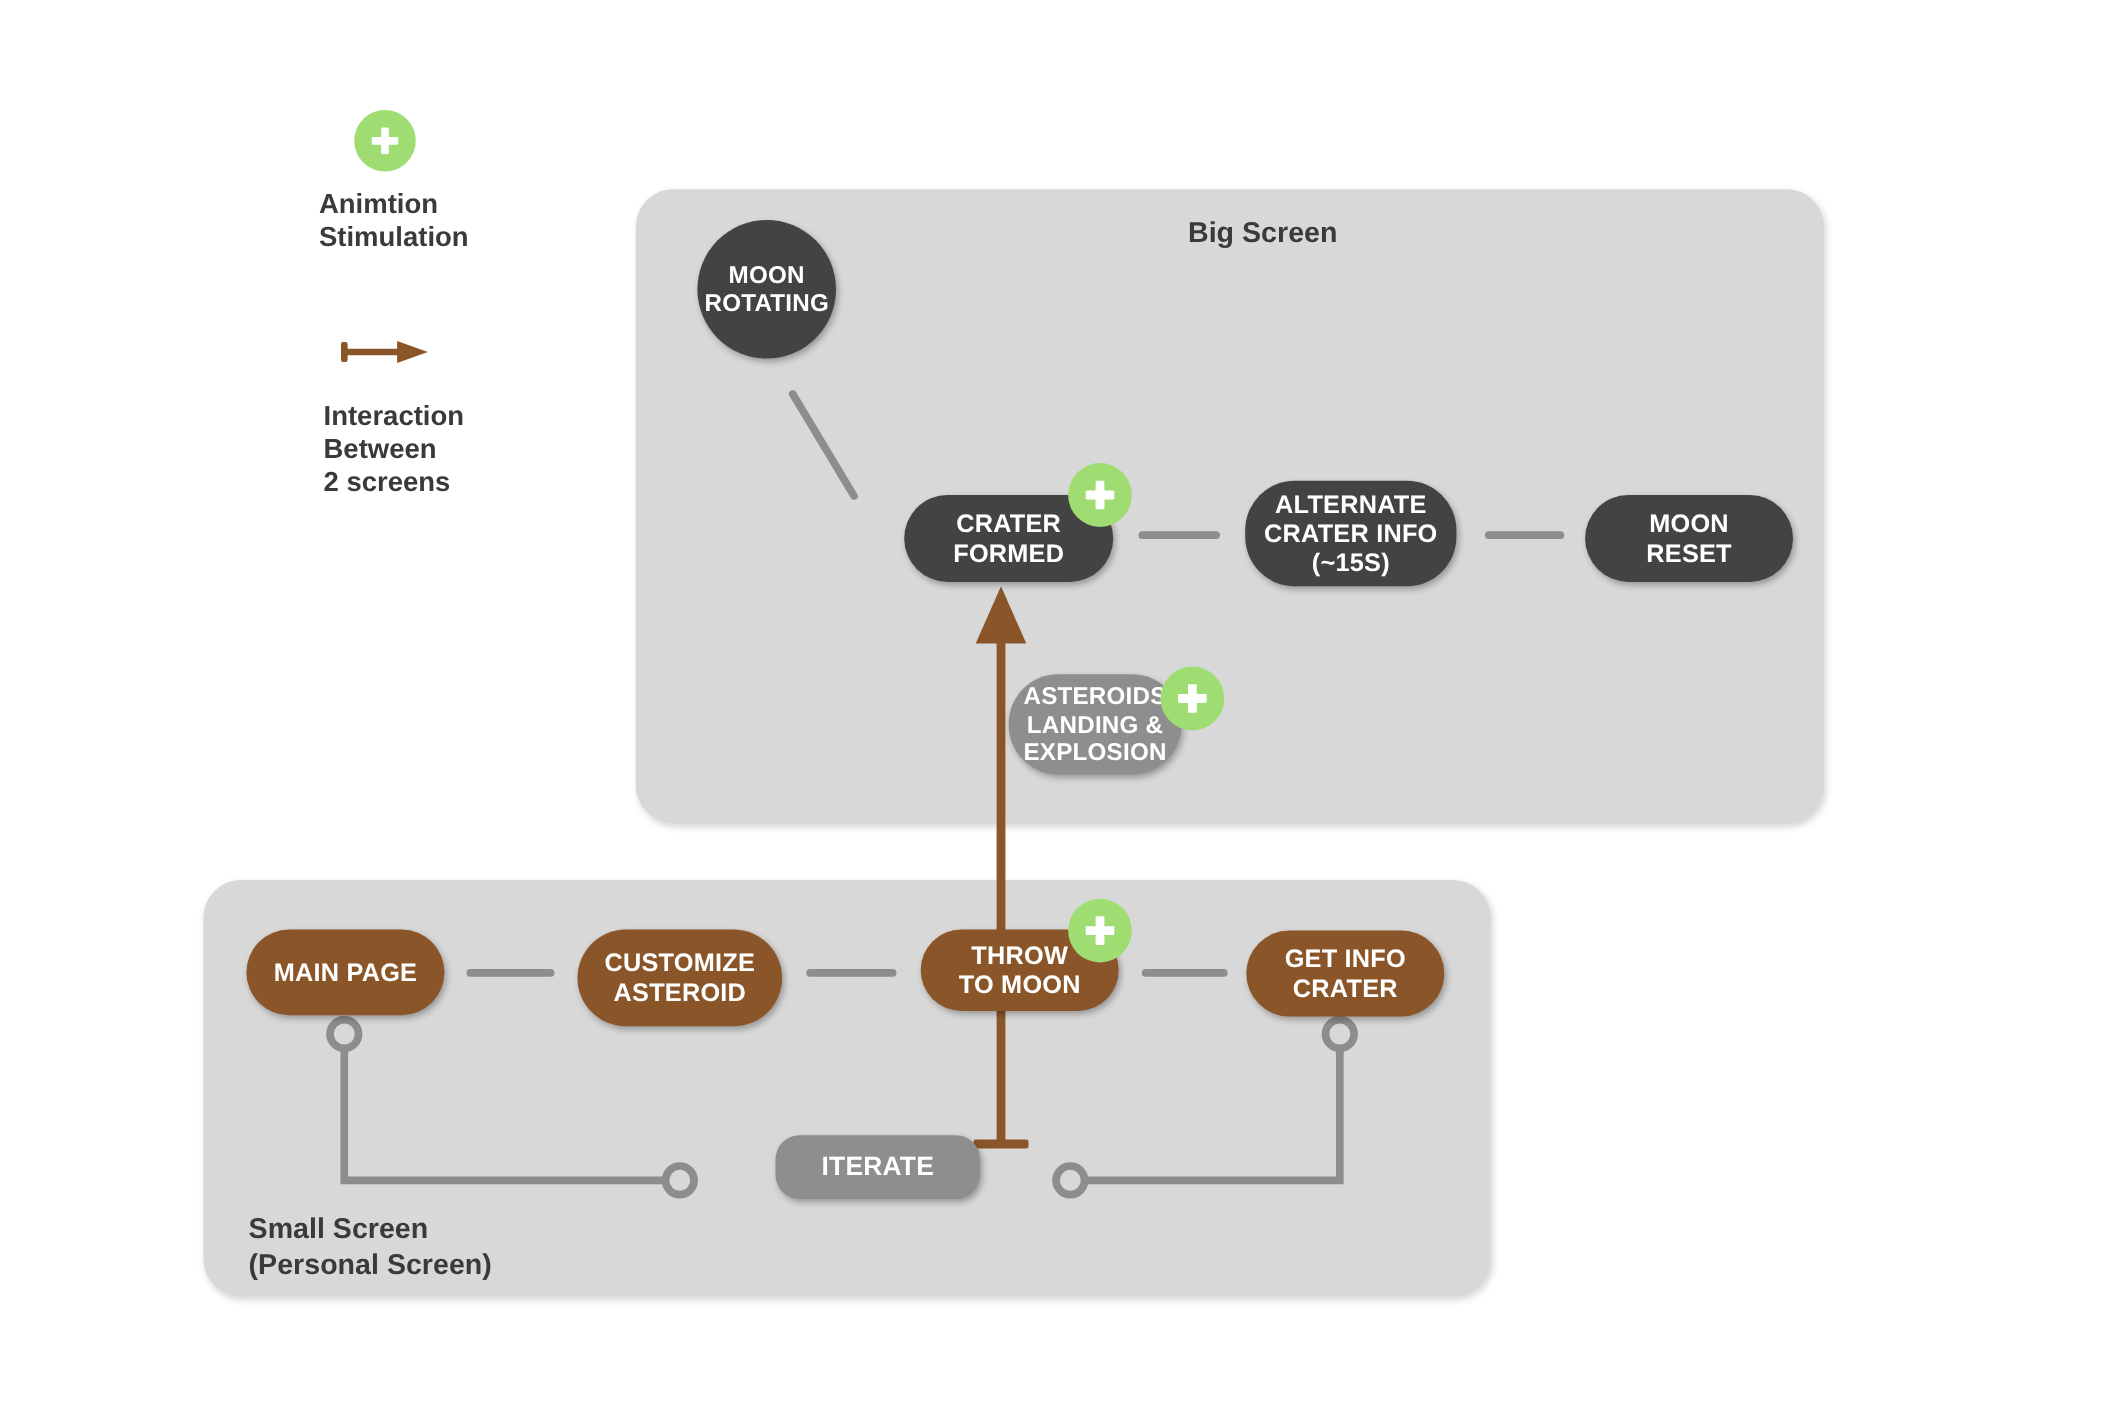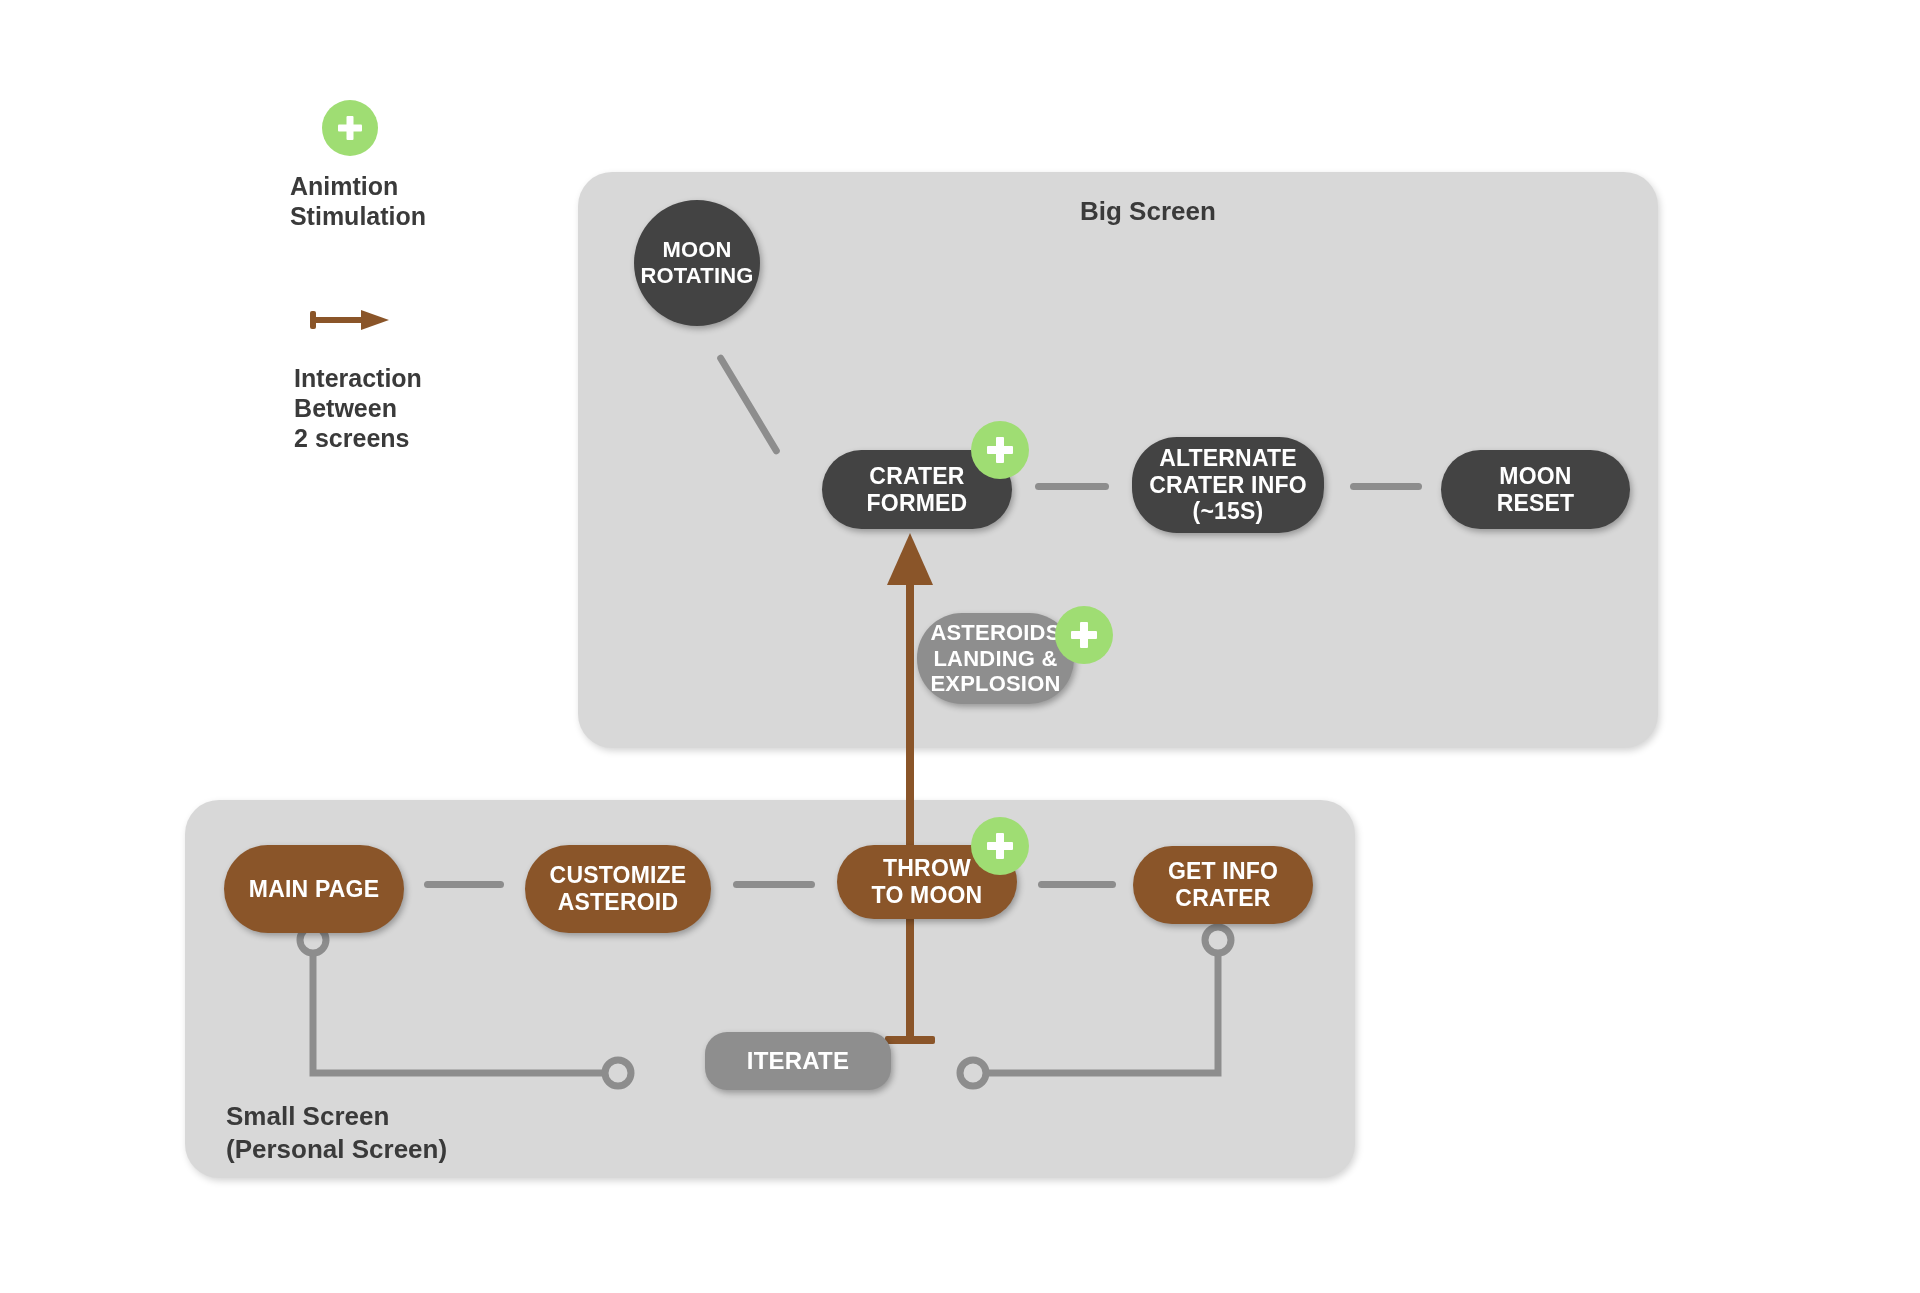--- a/index.html
+++ b/index.html
@@ -163,21 +163,21 @@
     left: 917px;
     top: 613px;
     width: 157px;
     height: 91px;
     font-size: 22px;
   }
   #node-main-page {
     left: 224px;
     top: 845px;
     width: 180px;
-    height: 88px;
+    height: 78px;
   }
   #node-customize-asteroid {
     left: 525px;
     top: 845px;
     width: 186px;
     height: 88px;
   }
   #node-throw-to-moon {
     left: 837px;
     top: 845px;

